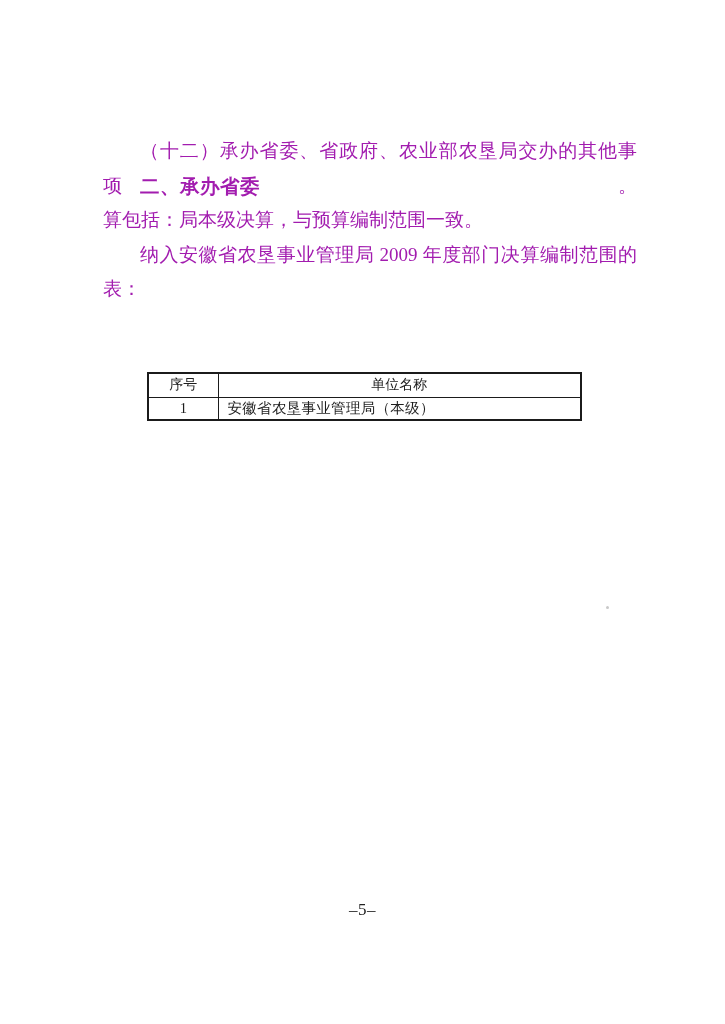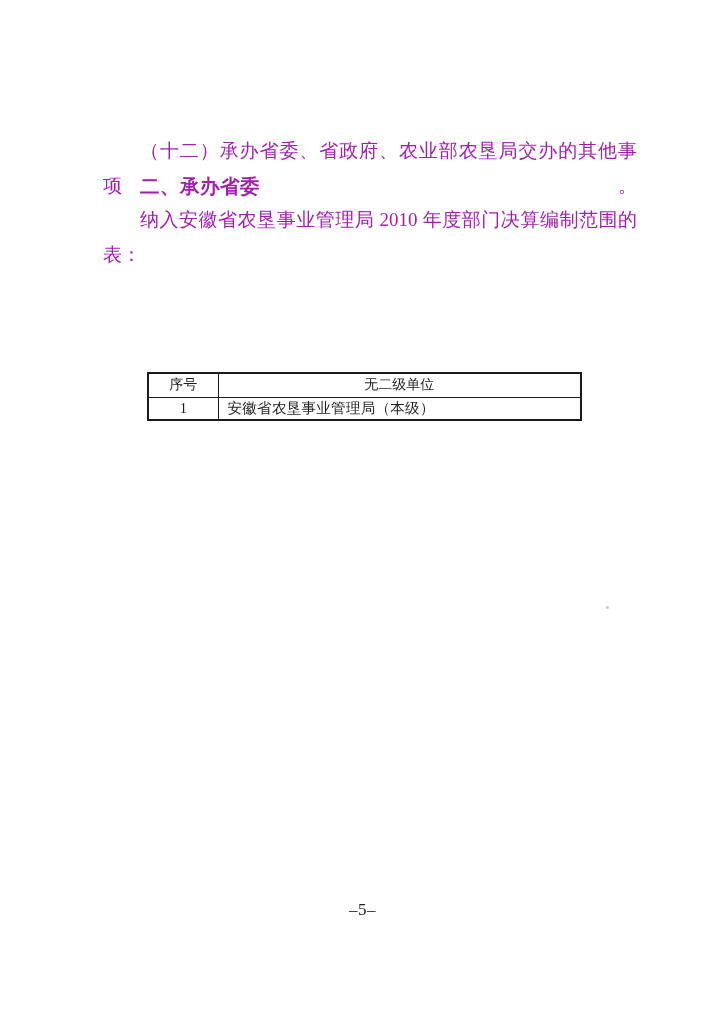--- a/index.html
+++ b/index.html
@@ -103,33 +103,34 @@
   }
 </style>
 </head>
 <body>
 
 <div class="page">
 
   <div class="body-text">
     <div class="line ind just">（十二）承办省委、省政府、农业部农垦局交办的其他事项。</div>
     <div class="line ind heading">二、承办省委</div>
-    <div class="line ind just">纳入安徽省农垦事业管理局 2010 年度部门决算编制范围的</div>
+    <div class="line">算包括：局本级决算，与预算编制范围一致。</div>
+    <div class="line ind just">纳入安徽省农垦事业管理局 2009 年度部门决算编制范围的</div>
     <div class="line">表：</div>
   </div>
 
   <table class="unit-table">
     <colgroup>
       <col class="col-seq">
       <col>
     </colgroup>
     <thead>
       <tr>
         <th>序号</th>
-        <th>无二级单位</th>
+        <th>单位名称</th>
       </tr>
     </thead>
     <tbody>
       <tr>
         <td class="cell-seq">1</td>
         <td class="cell-name">安徽省农垦事业管理局（本级）</td>
       </tr>
     </tbody>
   </table>
 

